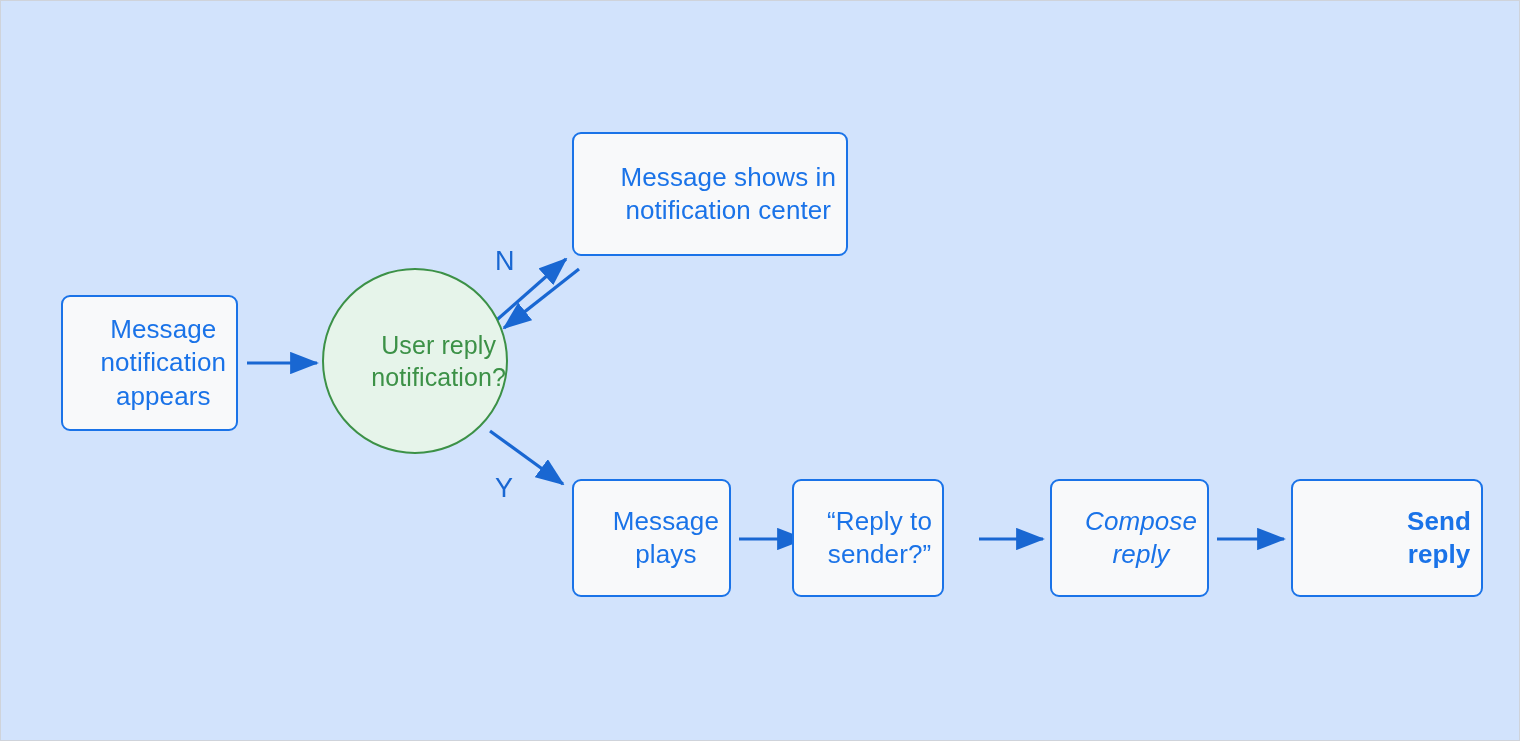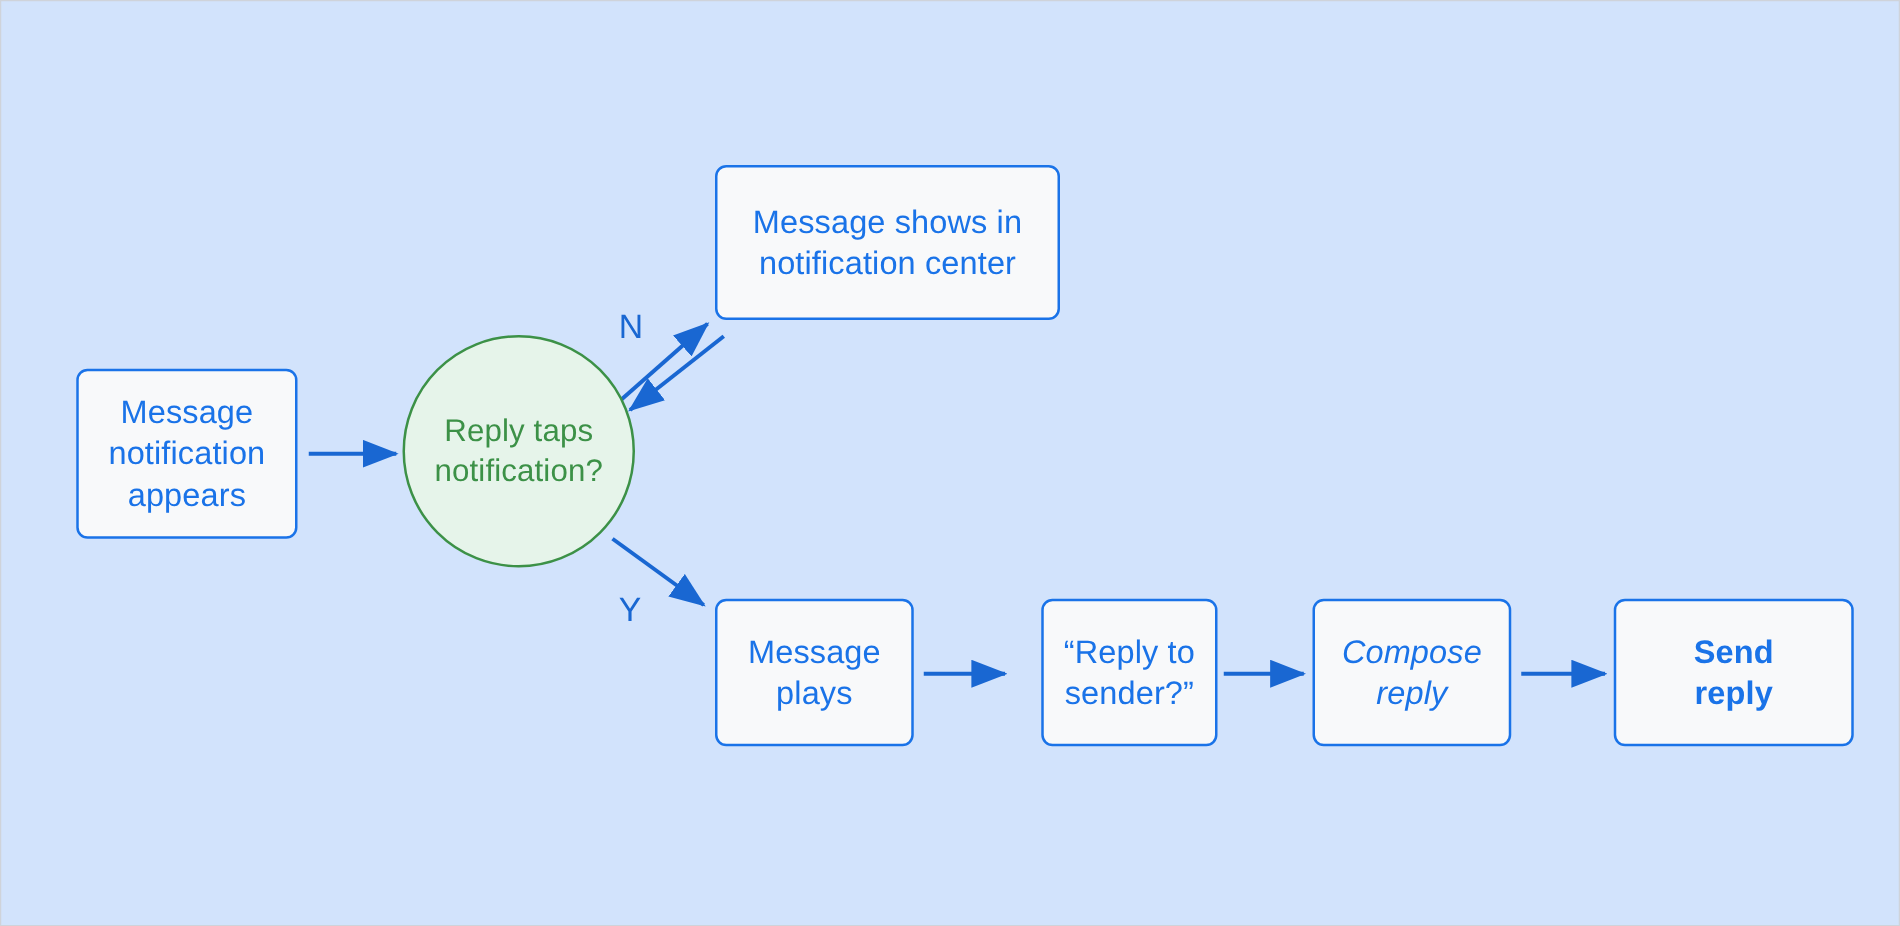--- a/index.html
+++ b/index.html
@@ -16,21 +16,21 @@
     box-sizing: border-box;
     border: 1px solid #cfd3da;
     overflow: hidden;
     font-family: "Liberation Sans", sans-serif;
   }
   .node {
     position: absolute;
     box-sizing: border-box;
     display: flex;
     align-items: center;
-    justify-content: center;
+    justify-content: flex-end;
     text-align: center;
     line-height: 1.28;
     white-space: pre-line;
     letter-spacing: 0.1px;
   }
   .box {
     background: #f8f9fa;
     border: 2px solid #1a73e8;
     border-radius: 9px;
     color: #1a73e8;
@@ -89,35 +89,35 @@
     <line x1="1216" y1="538" x2="1283" y2="538" stroke="#1967d2" stroke-width="3.2" marker-end="url(#arrowhead)"></line>
   </svg>
 
   <div class="node box" style="left:60px; top:294px; width:177px; height:136px;">
     <span>Message
 notification
 appears</span>
   </div>
 
   <div class="node decision" style="left:321px; top:267px; width:186px; height:186px;">
-    <span>Reply taps
+    <span>User reply
 notification?</span>
   </div>
 
   <div class="node box" style="left:571px; top:131px; width:276px; height:124px;">
     <span>Message shows in
 notification center</span>
   </div>
 
   <div class="node box" style="left:571px; top:478px; width:159px; height:118px;">
     <span>Message
 plays</span>
   </div>
 
-  <div class="node box" style="left:832px; top:478px; width:141px; height:118px;">
+  <div class="node box" style="left:791px; top:478px; width:152px; height:118px;">
     <span>“Reply to
 sender?”</span>
   </div>
 
   <div class="node box" style="left:1049px; top:478px; width:159px; height:118px;font-style:italic;">
     <span>Compose
 reply</span>
   </div>
 
   <div class="node box" style="left:1290px; top:478px; width:192px; height:118px;font-weight:bold;">

